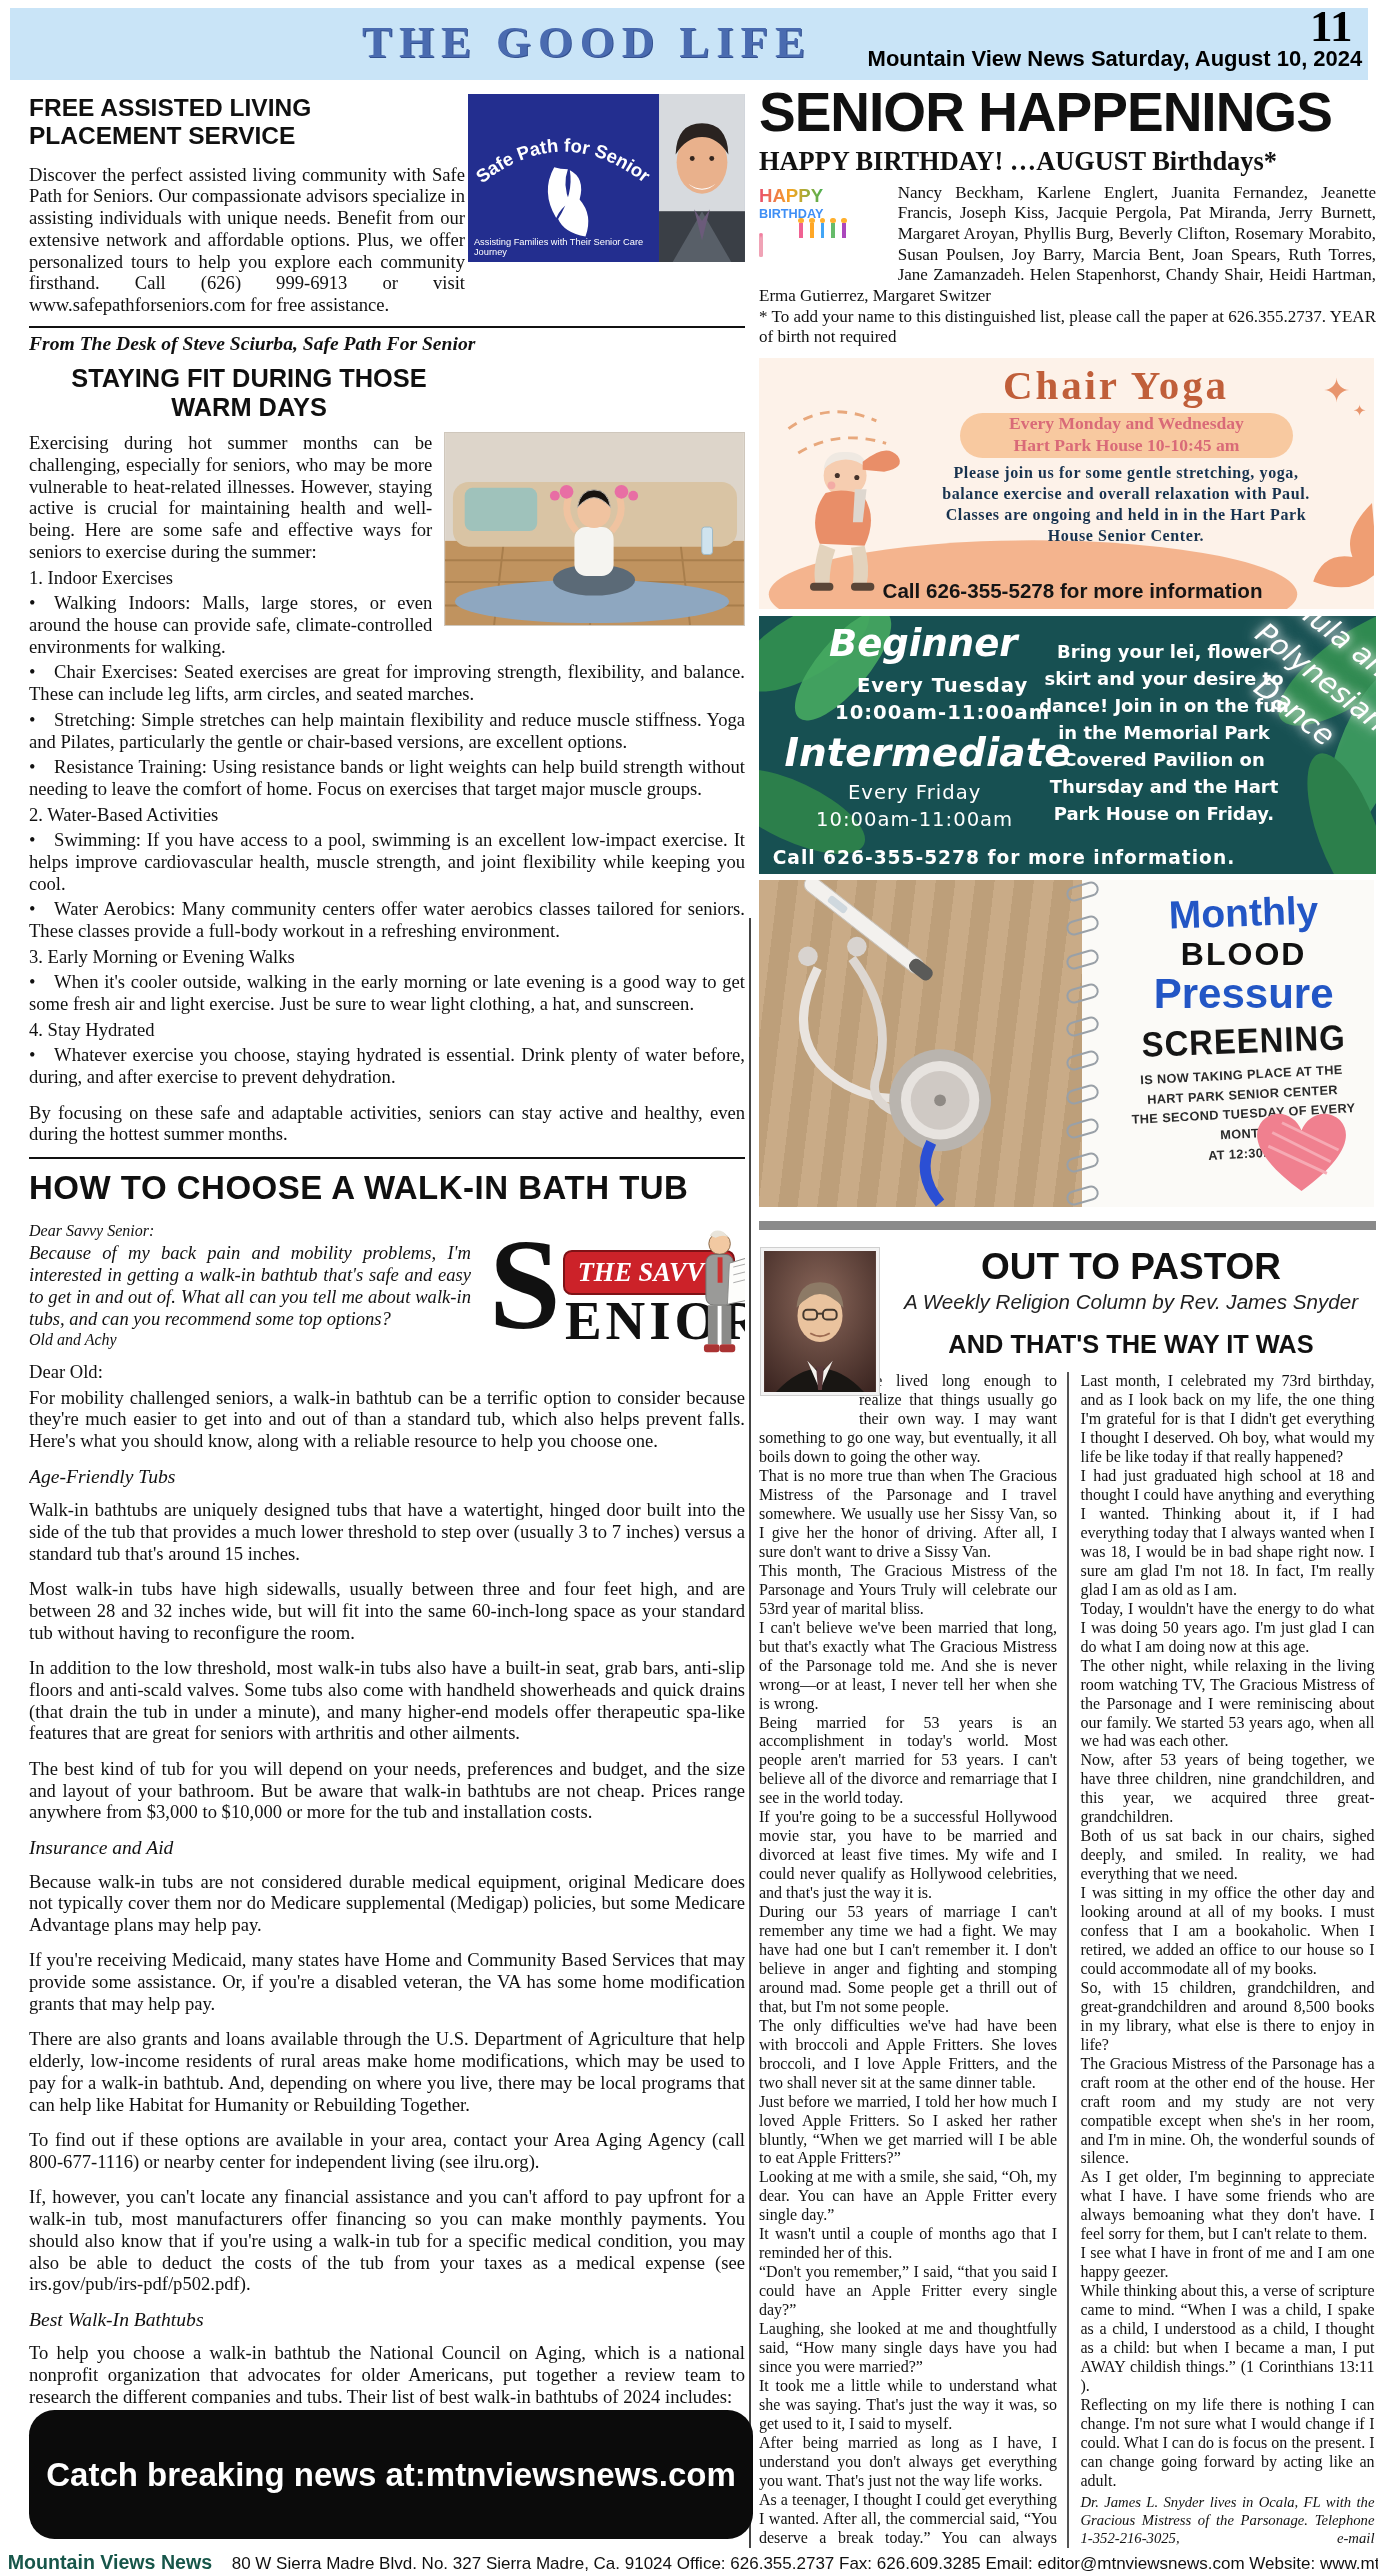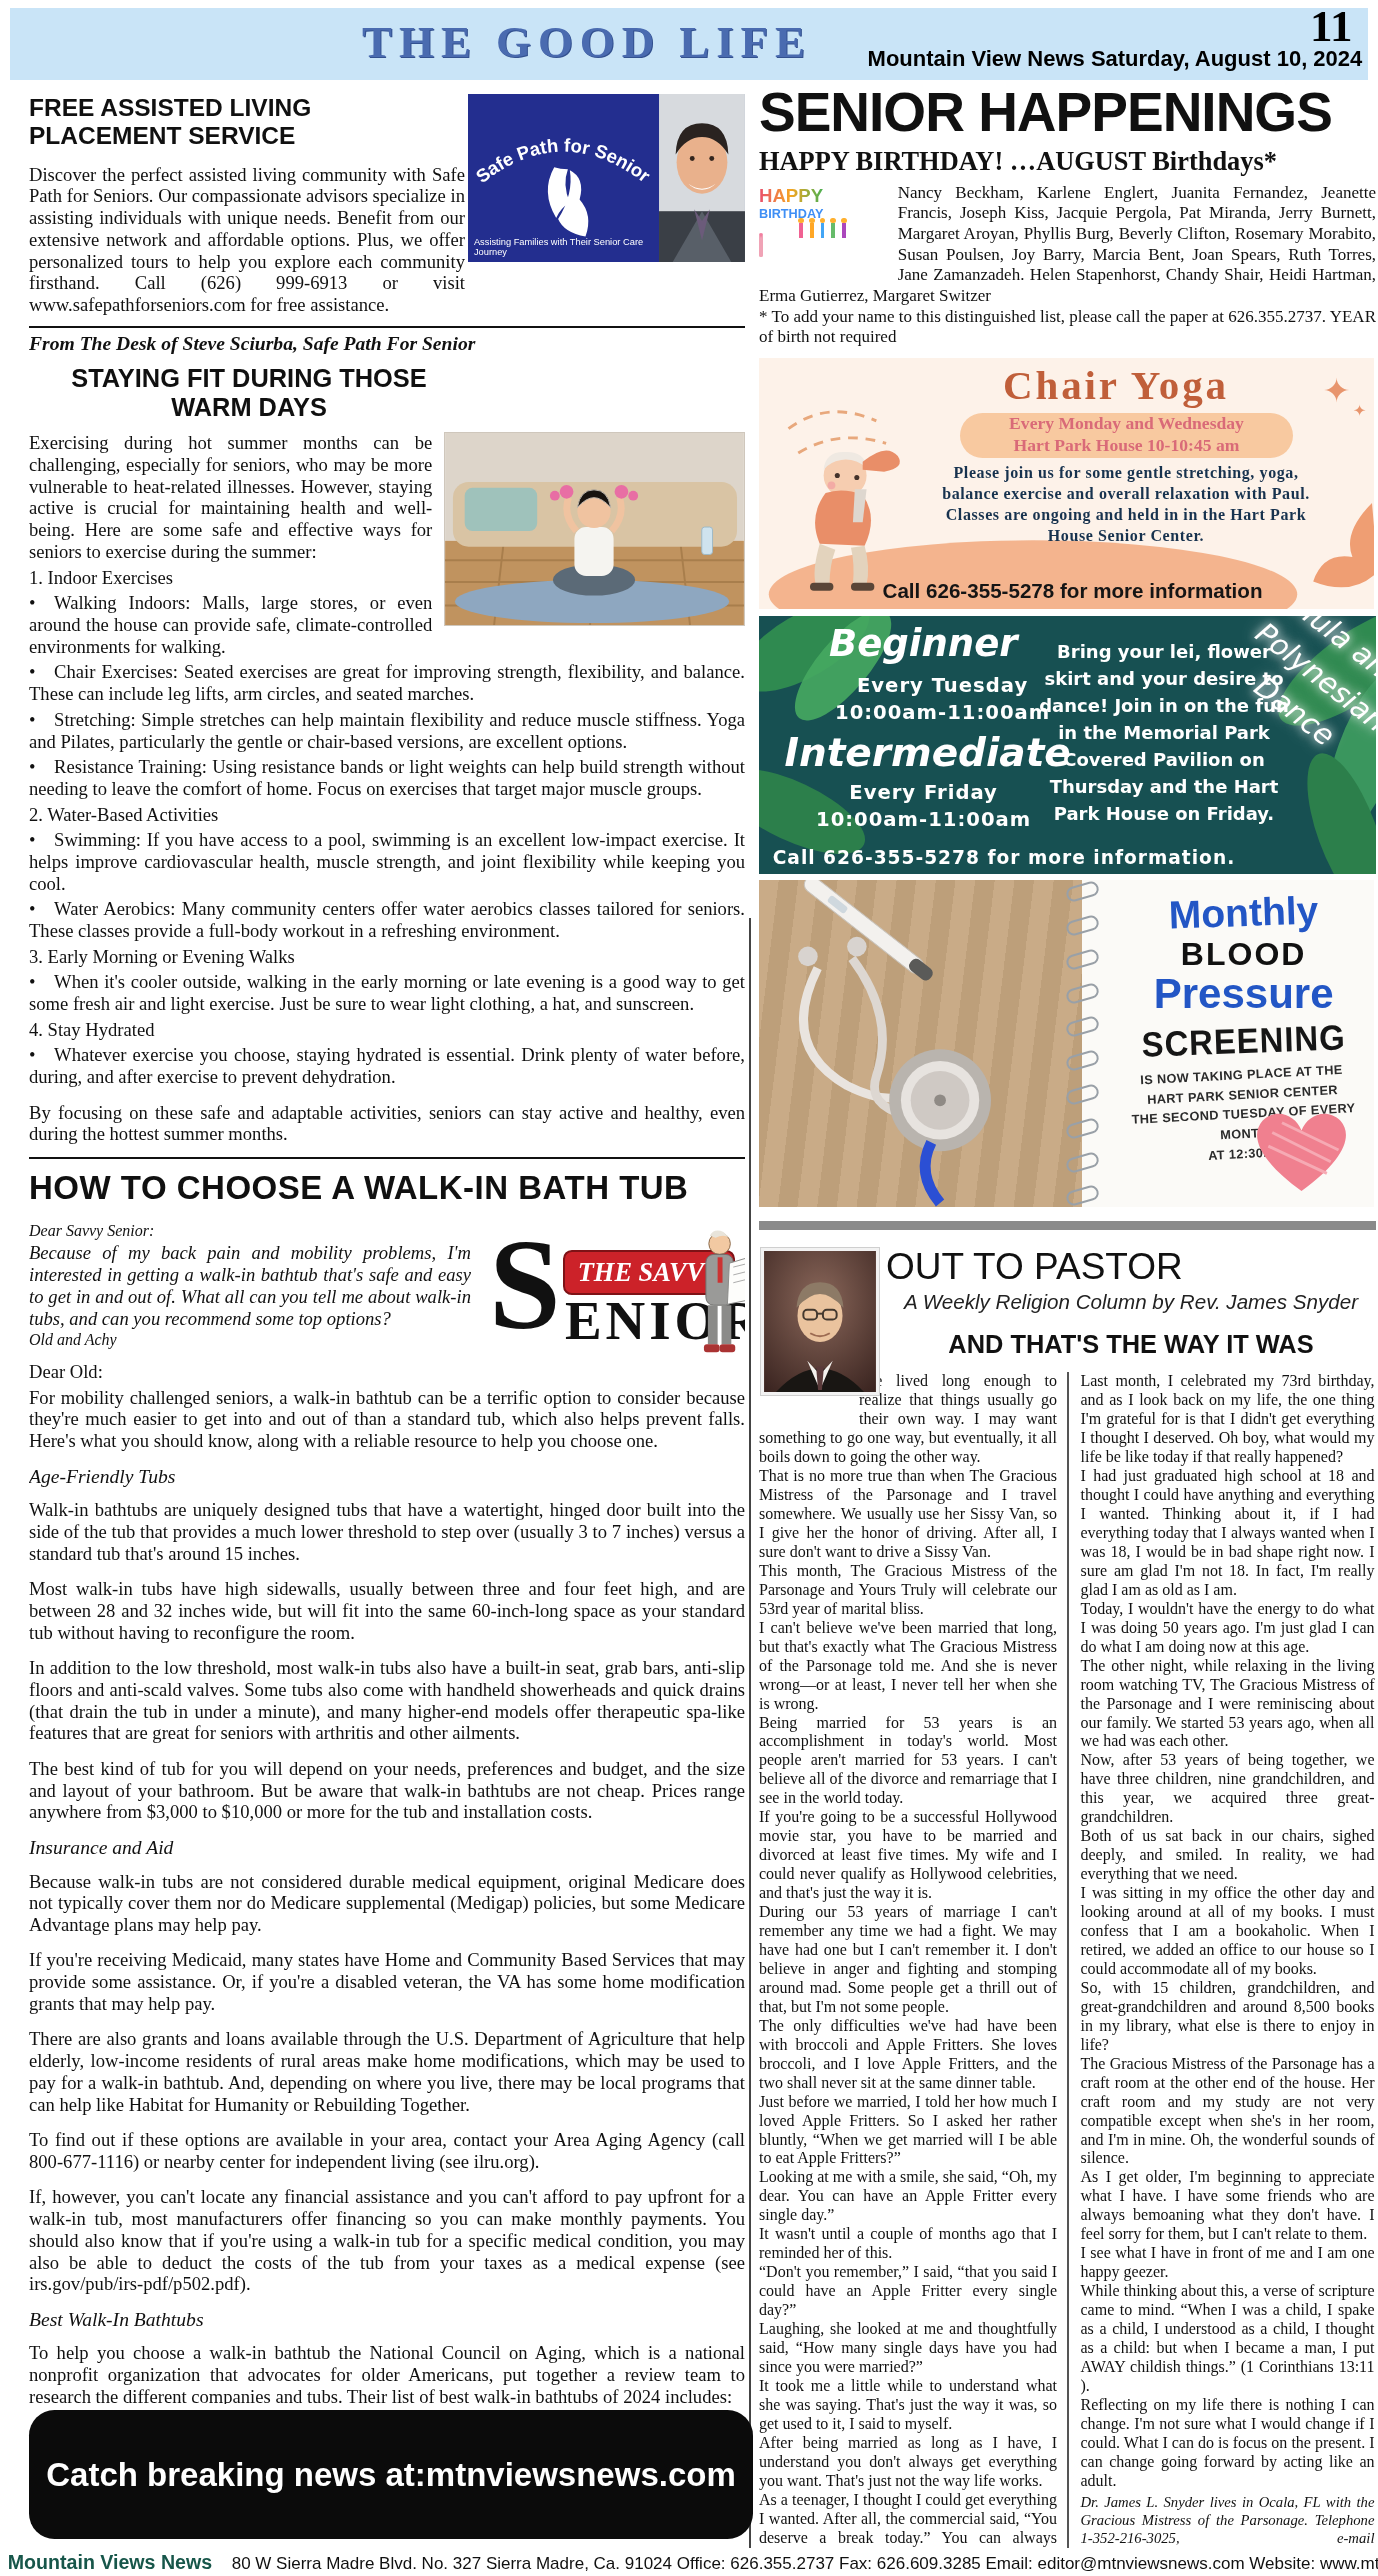--- a/index.html
+++ b/index.html
@@ -88,21 +88,21 @@
   .cy svg.blob{position:absolute;left:0;bottom:0;}
   .cy svg.figure{position:absolute;left:9.8px;top:41px;}
   .cy svg.tail{position:absolute;right:-7.8px;top:145px;}
   
   .hula{position:relative;width:637px;height:258px;background:#175052;margin-top:7.8px;overflow:hidden;
         color:#fff;font-family:"DejaVu Sans",sans-serif;}
   .hula .lv1{position:absolute;left:70px;top:5.9px;font-size:37px;font-weight:bold;font-style:italic;}
   .hula .lv1d{position:absolute;left:76px;top:57px;font-size:19.6px;font-weight:bold;line-height:1.35;
               letter-spacing:1px;text-align:center;}
   .hula .lv2{position:absolute;left:25.4px;top:114px;font-size:39px;font-weight:bold;font-style:italic;}
-  .hula .lv2d{position:absolute;left:57px;top:164px;font-size:19.6px;font-weight:bold;line-height:1.35;
+  .hula .lv2d{position:absolute;left:57px;top:164px;font-size:19.6px;font-weight:normal;line-height:1.35;
               letter-spacing:1px;text-align:center;}
   .hula .pitch{position:absolute;left:274px;top:21.5px;width:262px;font-size:18px;font-weight:bold;
                line-height:1.5;text-align:center;}
   .hula .ribbon{position:absolute;right:-17.6px;top:-3.9px;width:186px;transform:rotate(38deg);
                 font-size:29px;font-style:italic;text-align:center;line-height:1.5;
                 text-shadow:0 0 8.8px rgba(255,255,255,.95),0 0 17.6px rgba(255,255,255,.6);}
   .hula .call{position:absolute;left:13.7px;bottom:5.9px;font-size:18.6px;font-weight:bold;letter-spacing:1px;}
   .hula svg{position:absolute;}
   
   .bp{position:relative;width:615px;height:327px;margin-top:5.9px;display:flex;overflow:hidden;}
@@ -119,21 +119,21 @@
   .bp .w3{font-size:42px;font-weight:800;color:#2356c5;margin-top:-3.9px;}
   .bp .w4{font-size:35px;font-weight:800;color:#161616;transform:scaleX(.94) rotate(-2deg);letter-spacing:1px;}
   .bp .det{margin-top:3.9px;transform:rotate(-3deg);color:#2b2b2b;font-weight:bold;
            font-size:12.7px;line-height:1.55;letter-spacing:0.4px;}
   .bp svg.heart{position:absolute;right:13.7px;bottom:9.8px;}
   
   .graybar{height:8.8px;background:#8a8a8a;margin:13.7px 0 9.8px 0;}
   .pastor{position:relative;}
   .pastor .photo{position:absolute;left:2px;top:2px;width:112px;height:141px;border:3.9px solid #f2f2f2;
                  box-shadow:0 0 0 1px #cfcfcf;}
-  .pastor .t1{margin:16px 0 0 127px;font-size:37px;font-weight:normal;
+  .pastor .t1{margin:16px 0 0 127px;text-align:center;font-size:37px;font-weight:bold;
               font-family:"Liberation Sans",sans-serif;}
   .pastor .t2{margin:2px 0 16px 127px;text-align:center;font-size:20.6px;font-style:italic;
               font-family:"Liberation Sans",sans-serif;color:#222;}
   .pastor .t3{margin:9.8px 0 0 127px;text-align:center;font-size:25.4px;font-weight:bold;
               font-family:"Liberation Sans",sans-serif;}
   .pcols{display:flex;margin-top:13.7px;}
   .pc1{width:298px;padding-right:9.8px;border-right:2px solid #555;}
   .pc2{width:294px;padding-left:11.7px;}
   .pcols p{font-size:16px;line-height:1.185;text-align:justify;margin:0;}
   .pcols .spacer{float:left;width:100px;height:39px;}

